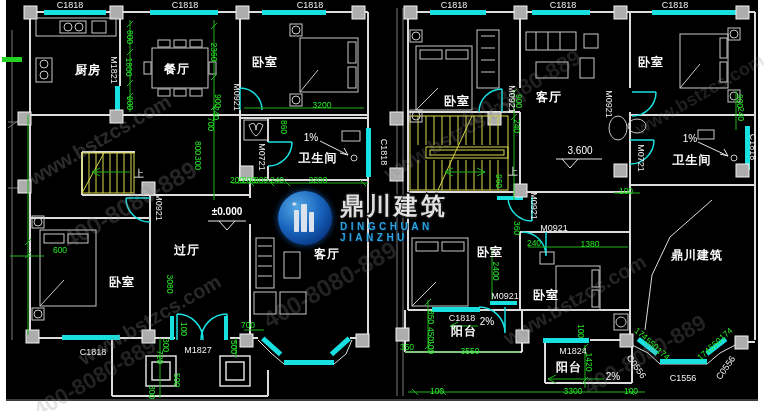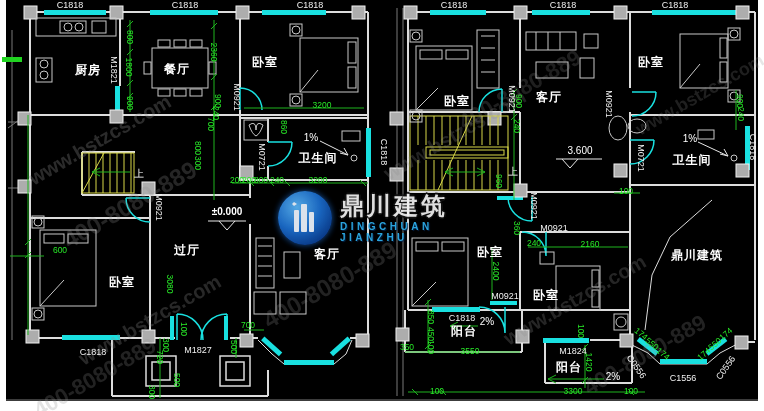--- a/index.html
+++ b/index.html
@@ -338,21 +338,21 @@
       <span class="lbl dim" style="left: 160px; top: 357px; transform: translate(-50%, -50%) rotate(90deg);">720</span>
       <span class="lbl dim" style="left: 177px; top: 380px; transform: translate(-50%, -50%) rotate(90deg);">500</span>
       <span class="lbl dim" style="left: 152px; top: 392px; transform: translate(-50%, -50%) rotate(90deg);">300</span>
       <span class="lbl dim" style="left: 248px; top: 325px;">700</span>
       <span class="lbl dim" style="left: 234px; top: 347px; transform: translate(-50%, -50%) rotate(90deg);">500</span>
       <span class="lbl dim" style="left: 519px; top: 101px; transform: translate(-50%, -50%) rotate(90deg);">900</span>
       <span class="lbl dim" style="left: 517px; top: 126px; transform: translate(-50%, -50%) rotate(90deg);">240</span>
       <span class="lbl dim" style="left: 499px; top: 181px; transform: translate(-50%, -50%) rotate(90deg);">960</span>
       <span class="lbl dim" style="left: 517px; top: 228px; transform: translate(-50%, -50%) rotate(90deg);">360</span>
       <span class="lbl dim" style="left: 534px; top: 243px;">240</span>
-      <span class="lbl dim" style="left: 590px; top: 244px;">2160</span>
+      <span class="lbl dim" style="left: 590px; top: 244px;">1380</span>
       <span class="lbl dim" style="left: 496px; top: 271px; transform: translate(-50%, -50%) rotate(90deg);">2400</span>
       <span class="lbl dim" style="left: 626px; top: 191px;">100</span>
       <span class="lbl dim" style="left: 740px; top: 101px; transform: translate(-50%, -50%) rotate(90deg);">900</span>
       <span class="lbl dim" style="left: 741px; top: 114px; transform: translate(-50%, -50%) rotate(90deg);">240</span>
       <span class="lbl dim" style="left: 407px; top: 347px;">350</span>
       <span class="lbl dim" style="left: 431px; top: 317px; transform: translate(-50%, -50%) rotate(90deg);">850</span>
       <span class="lbl dim" style="left: 431px; top: 334px; transform: translate(-50%, -50%) rotate(90deg);">450</span>
       <span class="lbl dim" style="left: 431px; top: 347px; transform: translate(-50%, -50%) rotate(90deg);">100</span>
       <span class="lbl dim" style="left: 470px; top: 351px;">3550</span>
       <span class="lbl dim" style="left: 581px; top: 331px; transform: translate(-50%, -50%) rotate(90deg);">100</span>

